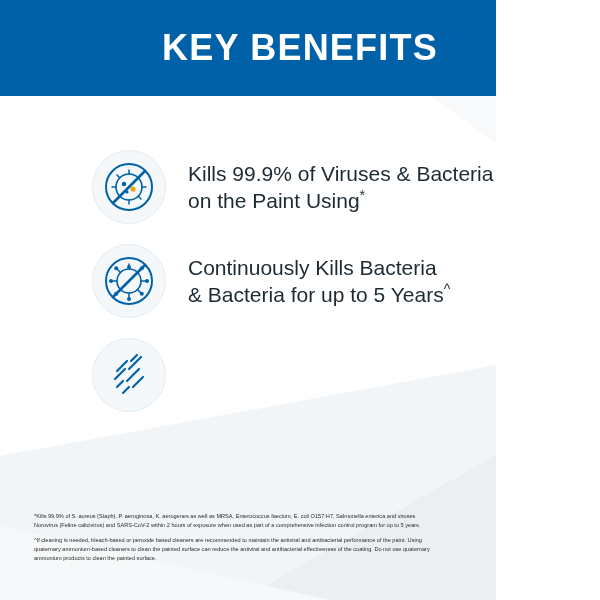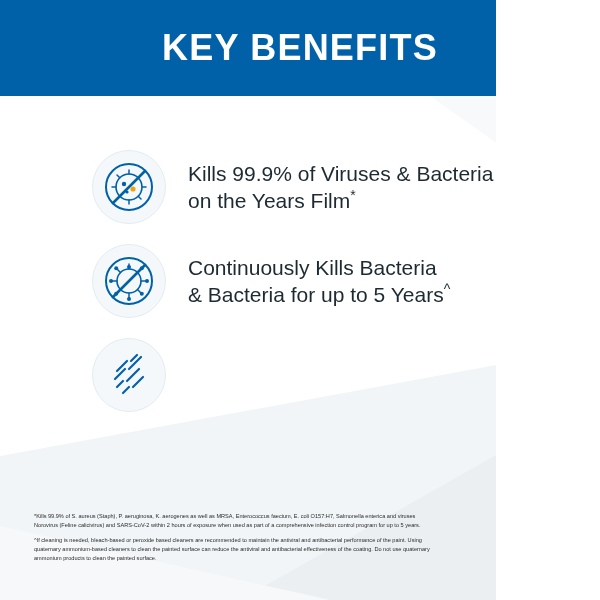--- a/index.html
+++ b/index.html
@@ -163,21 +163,21 @@
             <line x1="16.8" y1="16.8" x2="14" y2="14"></line>
           </g>
           <circle cx="21" cy="23" r="2.2" fill="#0061a8"></circle>
           <circle cx="30" cy="28" r="2.6" fill="#f0a30a"></circle>
           <circle cx="24" cy="31" r="1.6" fill="#0061a8"></circle>
           <line x1="10" y1="42" x2="42" y2="10" stroke="#0061a8" stroke-width="2.6" stroke-linecap="round"></line>
         </svg>
       </div>
       <div class="benefit-text">
         <span>Kills 99.9% of Viruses &amp; Bacteria</span><br>
-        <span>on the Years Film</span><span class="sup">*</span>
+        <span>on the Paint Using</span><span class="sup">*</span>
       </div>
     </div>
 
     <div class="benefit-row">
       <div class="benefit-icon">
         <svg width="52" height="52" viewBox="0 0 52 52">
           <circle cx="26" cy="26" r="23" fill="none" stroke="#0061a8" stroke-width="2"></circle>
           <circle cx="26" cy="26" r="12" fill="none" stroke="#0061a8" stroke-width="1.6"></circle>
           <g stroke="#0061a8" stroke-width="1.5" stroke-linecap="round">
             <line x1="26" y1="14" x2="26" y2="9"></line>

